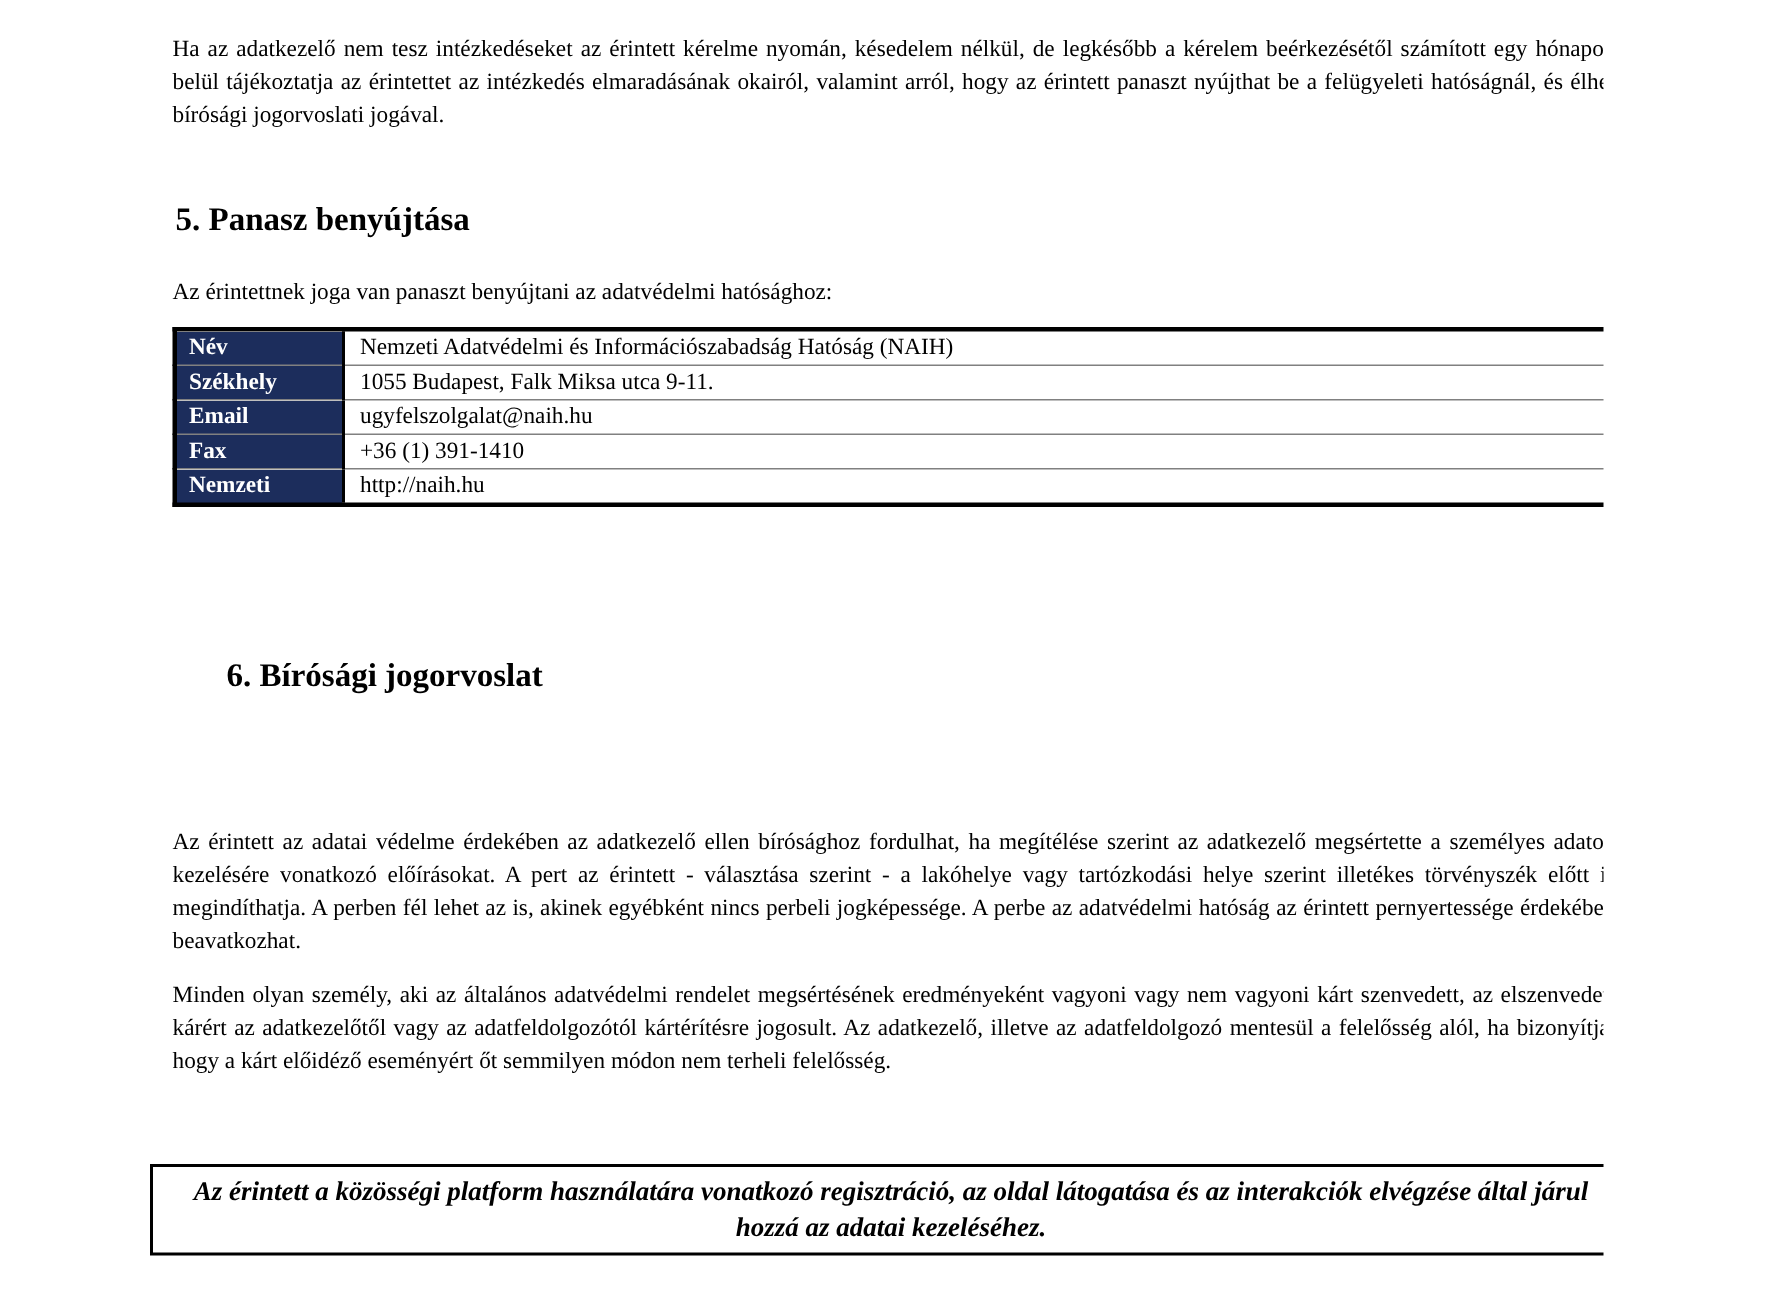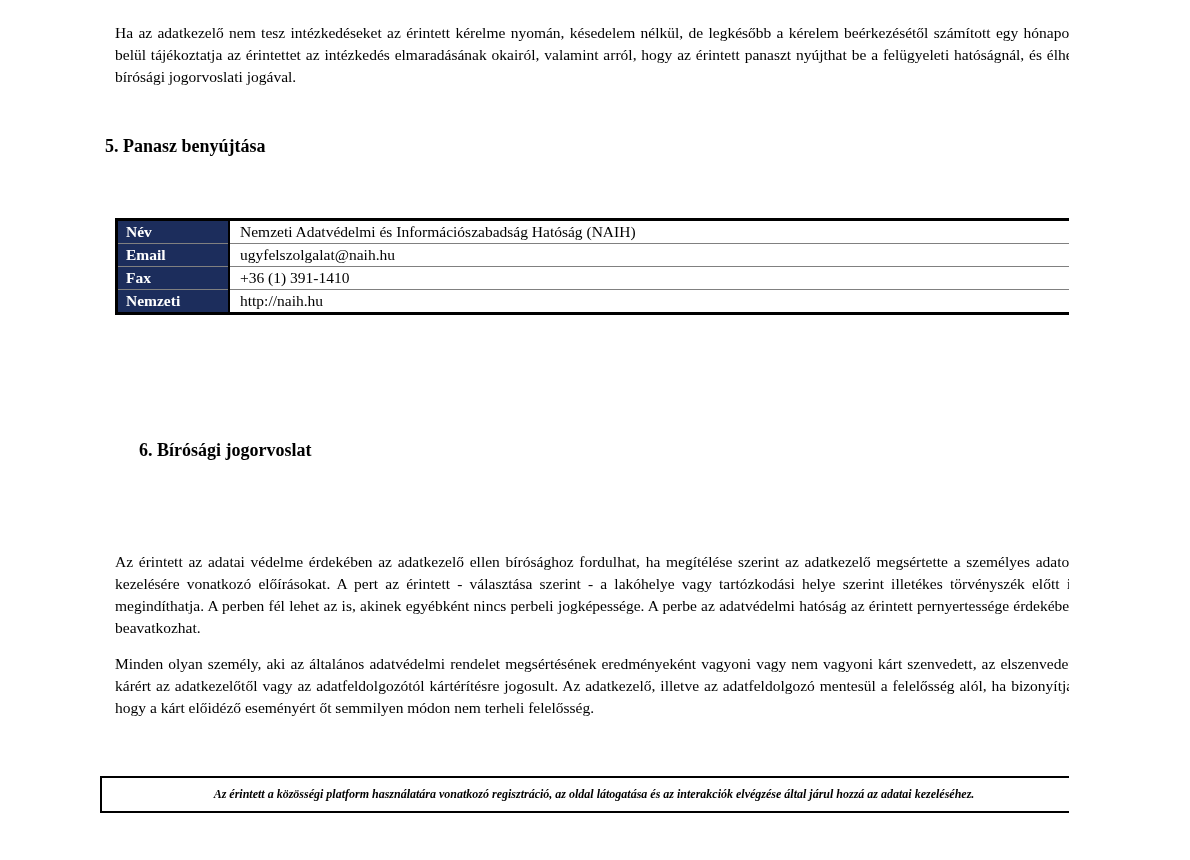--- a/index.html
+++ b/index.html
@@ -16,23 +16,23 @@
     position: absolute;
     left: 115px;
     width: 962px;
     margin: 0;
     font-size: 15.5px;
     line-height: 22px;
     text-align: justify;
   }
   .section-heading {
     position: absolute;
-    left: 105px;
+    left: 117px;
     margin: 0;
-    font-size: 18px;
+    font-size: 22px;
     font-weight: bold;
     line-height: 24px;
     white-space: nowrap;
   }
   .lead {
     position: absolute;
     left: 115px;
     width: 962px;
     margin: 0;
     font-size: 15.5px;
@@ -67,42 +67,47 @@
     border-right: 2px solid #000000;
   }
   .consent-box {
     position: absolute;
     left: 100px;
     top: 776px;
     width: 988px;
     box-sizing: border-box;
     border: 2px solid #000000;
     padding: 4px 12px 5px 12px;
-    font-size: 12px;
+    font-size: 18px;
     font-weight: bold;
     font-style: italic;
     line-height: 24px;
     text-align: center;
   }
 </style>
 </head>
 <body>
 
 <div class="page">
 
   <p class="para" style="top:22px;">Ha az adatkezelő nem tesz intézkedéseket az érintett kérelme nyomán, késedelem nélkül, de legkésőbb a kérelem beérkezésétől számított egy hónapon belül tájékoztatja az érintettet az intézkedés elmaradásának okairól, valamint arról, hogy az érintett panaszt nyújthat be a felügyeleti hatóságnál, és élhet bírósági jogorvoslati jogával.</p>
 
   <h2 class="section-heading" style="top:134px;">5. Panasz benyújtása</h2>
 
+  <p class="lead" style="top:184px;">Az érintettnek joga van panaszt benyújtani az adatvédelmi hatósághoz:</p>
 
   <table class="authority-table">
     <tbody>
       <tr>
         <td class="label-cell">Név</td>
         <td>Nemzeti Adatvédelmi és Információszabadság Hatóság (NAIH)</td>
+      </tr>
+      <tr>
+        <td class="label-cell">Székhely</td>
+        <td>1055 Budapest, Falk Miksa utca 9-11.</td>
       </tr>
       <tr>
         <td class="label-cell">Email</td>
         <td>ugyfelszolgalat@naih.hu</td>
       </tr>
       <tr>
         <td class="label-cell">Fax</td>
         <td>+36 (1) 391-1410</td>
       </tr>
       <tr>

